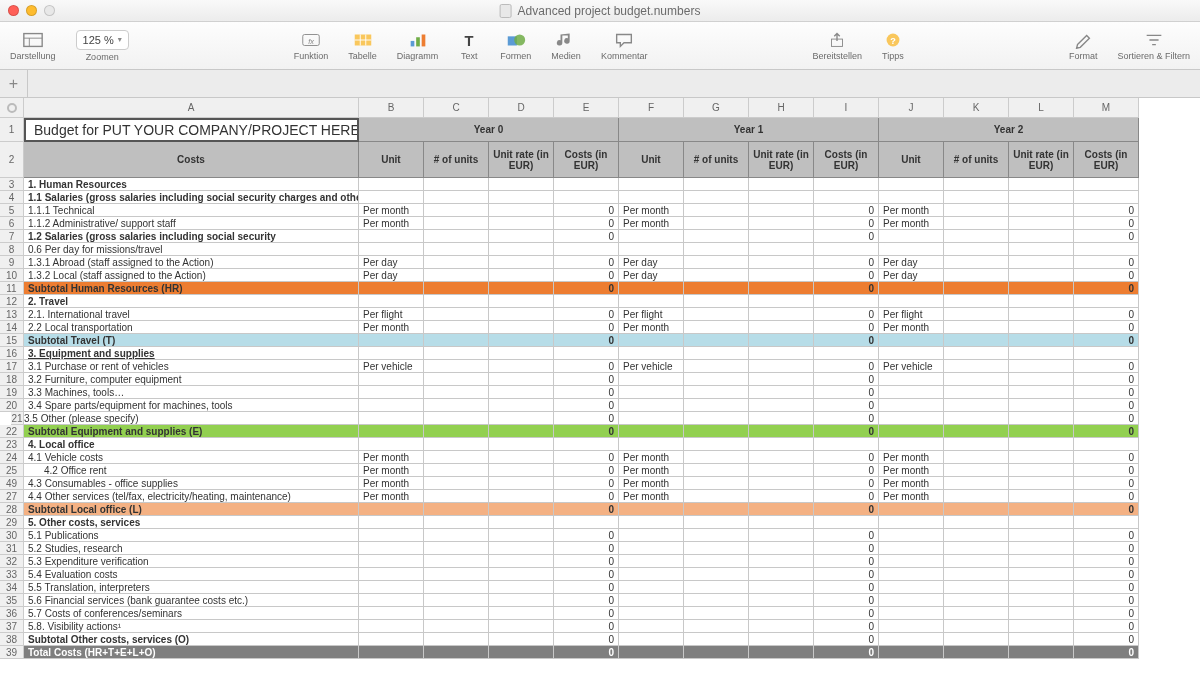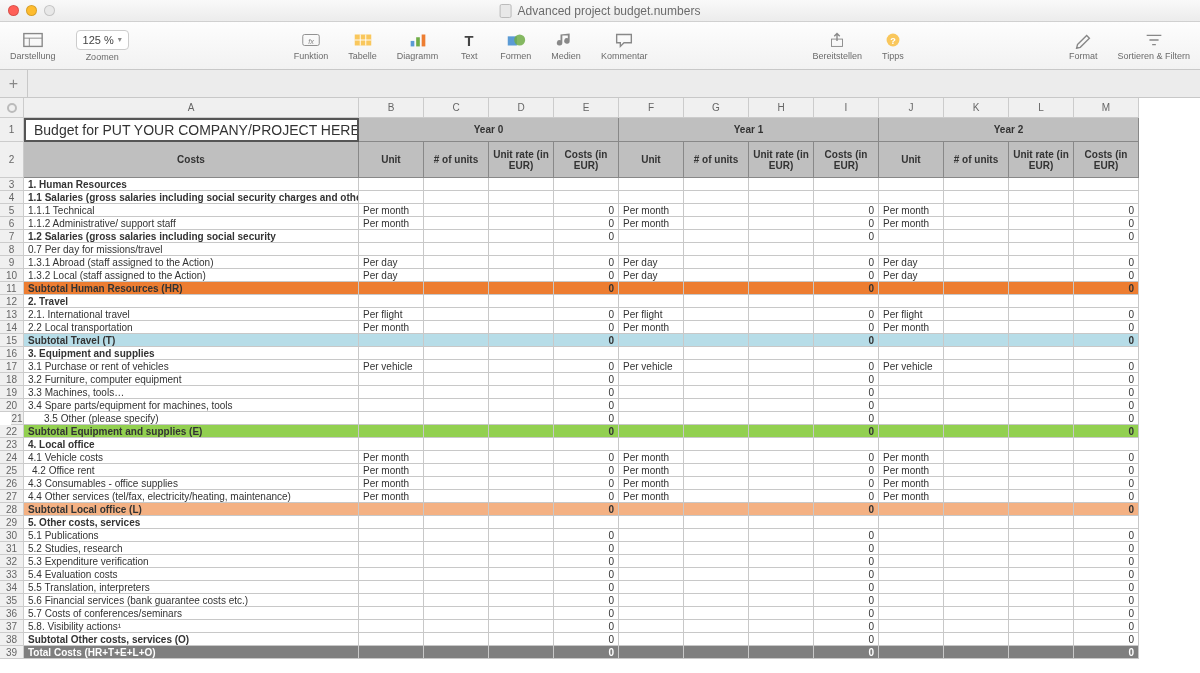--- a/index.html
+++ b/index.html
@@ -215,21 +215,21 @@
       <div class="row-h" style="height: 13px;">16</div>
       <div class="row-h" style="height: 13px;">17</div>
       <div class="row-h" style="height: 13px;">18</div>
       <div class="row-h" style="height: 13px;">19</div>
       <div class="row-h" style="height: 13px;">20</div>
       <div class="row-h" style="height: 13px; margin-left: 11px;">21</div>
       <div class="row-h" style="height: 13px;">22</div>
       <div class="row-h" style="height: 13px;">23</div>
       <div class="row-h" style="height: 13px;">24</div>
       <div class="row-h" style="height: 13px;">25</div>
-      <div class="row-h" style="height: 13px;">26</div>
+      <div class="row-h" style="height: 13px;">49</div>
       <div class="row-h" style="height: 13px;">27</div>
       <div class="row-h" style="height: 13px; text-align: right;">28</div>
       <div class="row-h" style="height: 13px;">29</div>
       <div class="row-h" style="height: 13px;">30</div>
       <div class="row-h" style="height: 13px;">31</div>
       <div class="row-h" style="height: 13px;">32</div>
       <div class="row-h" style="height: 13px;">33</div>
       <div class="row-h" style="height: 13px;">34</div>
       <div class="row-h" style="height: 13px;">35</div>
       <div class="row-h" style="height: 13px;">36</div>
@@ -313,21 +313,21 @@
       <div class="cell" style="left: 465px; top: 112px; width: 65px; height: 13px;"></div>
       <div class="cell" style="left: 530px; top: 112px; width: 65px; height: 13px; justify-content: flex-end;">0</div>
       <div class="cell" style="left: 595px; top: 112px; width: 65px; height: 13px;"></div>
       <div class="cell" style="left: 660px; top: 112px; width: 65px; height: 13px;"></div>
       <div class="cell" style="left: 725px; top: 112px; width: 65px; height: 13px;"></div>
       <div class="cell" style="left: 790px; top: 112px; width: 65px; height: 13px; justify-content: flex-end;">0</div>
       <div class="cell" style="left: 855px; top: 112px; width: 65px; height: 13px;"></div>
       <div class="cell" style="left: 920px; top: 112px; width: 65px; height: 13px;"></div>
       <div class="cell" style="left: 985px; top: 112px; width: 65px; height: 13px;"></div>
       <div class="cell" style="left: 1050px; top: 112px; width: 65px; height: 13px; justify-content: flex-end;">0</div>
-      <div class="cell" style="left: 0px; top: 125px; width: 335px; height: 13px; padding-left: 4px;">0.7 Per day for missions/travel</div>
+      <div class="cell" style="left: 0px; top: 125px; width: 335px; height: 13px; padding-left: 4px;">0.6 Per day for missions/travel</div>
       <div class="cell" style="left: 335px; top: 125px; width: 65px; height: 13px;"></div>
       <div class="cell" style="left: 400px; top: 125px; width: 65px; height: 13px;"></div>
       <div class="cell" style="left: 465px; top: 125px; width: 65px; height: 13px;"></div>
       <div class="cell" style="left: 530px; top: 125px; width: 65px; height: 13px;"></div>
       <div class="cell" style="left: 595px; top: 125px; width: 65px; height: 13px;"></div>
       <div class="cell" style="left: 660px; top: 125px; width: 65px; height: 13px;"></div>
       <div class="cell" style="left: 725px; top: 125px; width: 65px; height: 13px;"></div>
       <div class="cell" style="left: 790px; top: 125px; width: 65px; height: 13px;"></div>
       <div class="cell" style="left: 855px; top: 125px; width: 65px; height: 13px;"></div>
       <div class="cell" style="left: 920px; top: 125px; width: 65px; height: 13px;"></div>
@@ -417,21 +417,21 @@
       <div class="cell st-blue" style="left: 465px; top: 216px; width: 65px; height: 13px; justify-content: flex-end;"></div>
       <div class="cell st-blue" style="left: 530px; top: 216px; width: 65px; height: 13px; justify-content: flex-end;">0</div>
       <div class="cell st-blue" style="left: 595px; top: 216px; width: 65px; height: 13px; justify-content: flex-end;"></div>
       <div class="cell st-blue" style="left: 660px; top: 216px; width: 65px; height: 13px; justify-content: flex-end;"></div>
       <div class="cell st-blue" style="left: 725px; top: 216px; width: 65px; height: 13px; justify-content: flex-end;"></div>
       <div class="cell st-blue" style="left: 790px; top: 216px; width: 65px; height: 13px; justify-content: flex-end;">0</div>
       <div class="cell st-blue" style="left: 855px; top: 216px; width: 65px; height: 13px; justify-content: flex-end;"></div>
       <div class="cell st-blue" style="left: 920px; top: 216px; width: 65px; height: 13px; justify-content: flex-end;"></div>
       <div class="cell st-blue" style="left: 985px; top: 216px; width: 65px; height: 13px; justify-content: flex-end;"></div>
       <div class="cell st-blue" style="left: 1050px; top: 216px; width: 65px; height: 13px; justify-content: flex-end;">0</div>
-      <div class="cell sec-head" style="left: 0px; top: 229px; width: 335px; height: 13px; padding-left: 4px;">3. Equipment and supplies</div>
+      <div class="cell sec-head" style="left: 0px; top: 229px; width: 335px; height: 13px; padding-left: 4px; text-decoration: underline;">3. Equipment and supplies</div>
       <div class="cell" style="left: 335px; top: 229px; width: 65px; height: 13px;"></div>
       <div class="cell" style="left: 400px; top: 229px; width: 65px; height: 13px;"></div>
       <div class="cell" style="left: 465px; top: 229px; width: 65px; height: 13px;"></div>
       <div class="cell" style="left: 530px; top: 229px; width: 65px; height: 13px;"></div>
       <div class="cell" style="left: 595px; top: 229px; width: 65px; height: 13px;"></div>
       <div class="cell" style="left: 660px; top: 229px; width: 65px; height: 13px;"></div>
       <div class="cell" style="left: 725px; top: 229px; width: 65px; height: 13px;"></div>
       <div class="cell" style="left: 790px; top: 229px; width: 65px; height: 13px;"></div>
       <div class="cell" style="left: 855px; top: 229px; width: 65px; height: 13px;"></div>
       <div class="cell" style="left: 920px; top: 229px; width: 65px; height: 13px;"></div>
@@ -482,21 +482,21 @@
       <div class="cell" style="left: 465px; top: 281px; width: 65px; height: 13px;"></div>
       <div class="cell" style="left: 530px; top: 281px; width: 65px; height: 13px; justify-content: flex-end;">0</div>
       <div class="cell" style="left: 595px; top: 281px; width: 65px; height: 13px;"></div>
       <div class="cell" style="left: 660px; top: 281px; width: 65px; height: 13px;"></div>
       <div class="cell" style="left: 725px; top: 281px; width: 65px; height: 13px;"></div>
       <div class="cell" style="left: 790px; top: 281px; width: 65px; height: 13px; justify-content: flex-end;">0</div>
       <div class="cell" style="left: 855px; top: 281px; width: 65px; height: 13px;"></div>
       <div class="cell" style="left: 920px; top: 281px; width: 65px; height: 13px;"></div>
       <div class="cell" style="left: 985px; top: 281px; width: 65px; height: 13px;"></div>
       <div class="cell" style="left: 1050px; top: 281px; width: 65px; height: 13px; justify-content: flex-end;">0</div>
-      <div class="cell" style="left: 0px; top: 294px; width: 335px; height: 13px; padding-left: 20px;">3.5 Other (please specify)</div>
+      <div class="cell" style="left: 0px; top: 294px; width: 335px; height: 13px; padding-left: 0;">3.5 Other (please specify)</div>
       <div class="cell" style="left: 335px; top: 294px; width: 65px; height: 13px;"></div>
       <div class="cell" style="left: 400px; top: 294px; width: 65px; height: 13px;"></div>
       <div class="cell" style="left: 465px; top: 294px; width: 65px; height: 13px;"></div>
       <div class="cell" style="left: 530px; top: 294px; width: 65px; height: 13px; justify-content: flex-end;">0</div>
       <div class="cell" style="left: 595px; top: 294px; width: 65px; height: 13px;"></div>
       <div class="cell" style="left: 660px; top: 294px; width: 65px; height: 13px;"></div>
       <div class="cell" style="left: 725px; top: 294px; width: 65px; height: 13px;"></div>
       <div class="cell" style="left: 790px; top: 294px; width: 65px; height: 13px; justify-content: flex-end;">0</div>
       <div class="cell" style="left: 855px; top: 294px; width: 65px; height: 13px;"></div>
       <div class="cell" style="left: 920px; top: 294px; width: 65px; height: 13px;"></div>
@@ -534,21 +534,21 @@
       <div class="cell" style="left: 465px; top: 333px; width: 65px; height: 13px;"></div>
       <div class="cell" style="left: 530px; top: 333px; width: 65px; height: 13px; justify-content: flex-end;">0</div>
       <div class="cell" style="left: 595px; top: 333px; width: 65px; height: 13px;">Per month</div>
       <div class="cell" style="left: 660px; top: 333px; width: 65px; height: 13px;"></div>
       <div class="cell" style="left: 725px; top: 333px; width: 65px; height: 13px;"></div>
       <div class="cell" style="left: 790px; top: 333px; width: 65px; height: 13px; justify-content: flex-end;">0</div>
       <div class="cell" style="left: 855px; top: 333px; width: 65px; height: 13px;">Per month</div>
       <div class="cell" style="left: 920px; top: 333px; width: 65px; height: 13px;"></div>
       <div class="cell" style="left: 985px; top: 333px; width: 65px; height: 13px;"></div>
       <div class="cell" style="left: 1050px; top: 333px; width: 65px; height: 13px; justify-content: flex-end;">0</div>
-      <div class="cell" style="left: 0px; top: 346px; width: 335px; height: 13px; padding-left: 8px;">4.2 Office rent</div>
+      <div class="cell" style="left: 0px; top: 346px; width: 335px; height: 13px; padding-left: 20px;">4.2 Office rent</div>
       <div class="cell" style="left: 335px; top: 346px; width: 65px; height: 13px;">Per month</div>
       <div class="cell" style="left: 400px; top: 346px; width: 65px; height: 13px;"></div>
       <div class="cell" style="left: 465px; top: 346px; width: 65px; height: 13px;"></div>
       <div class="cell" style="left: 530px; top: 346px; width: 65px; height: 13px; justify-content: flex-end;">0</div>
       <div class="cell" style="left: 595px; top: 346px; width: 65px; height: 13px;">Per month</div>
       <div class="cell" style="left: 660px; top: 346px; width: 65px; height: 13px;"></div>
       <div class="cell" style="left: 725px; top: 346px; width: 65px; height: 13px;"></div>
       <div class="cell" style="left: 790px; top: 346px; width: 65px; height: 13px; justify-content: flex-end;">0</div>
       <div class="cell" style="left: 855px; top: 346px; width: 65px; height: 13px;">Per month</div>
       <div class="cell" style="left: 920px; top: 346px; width: 65px; height: 13px;"></div>

